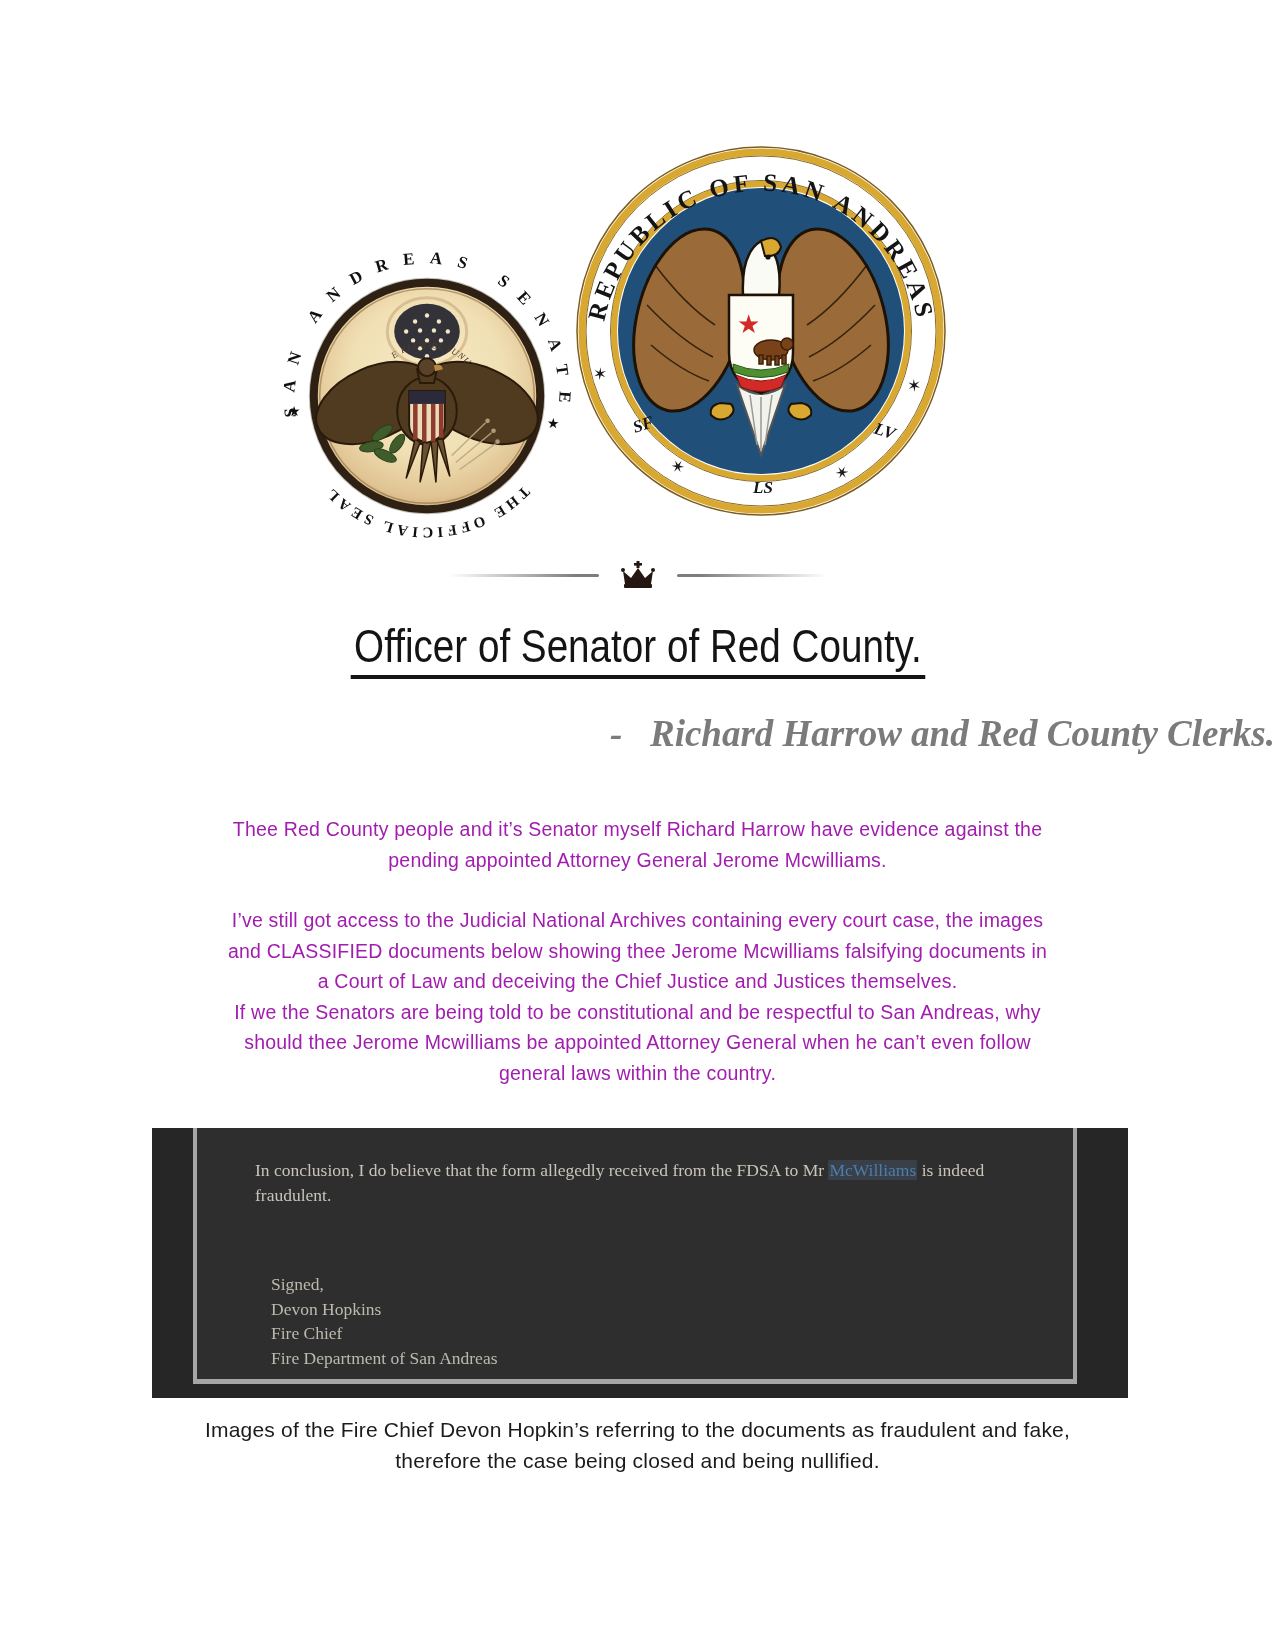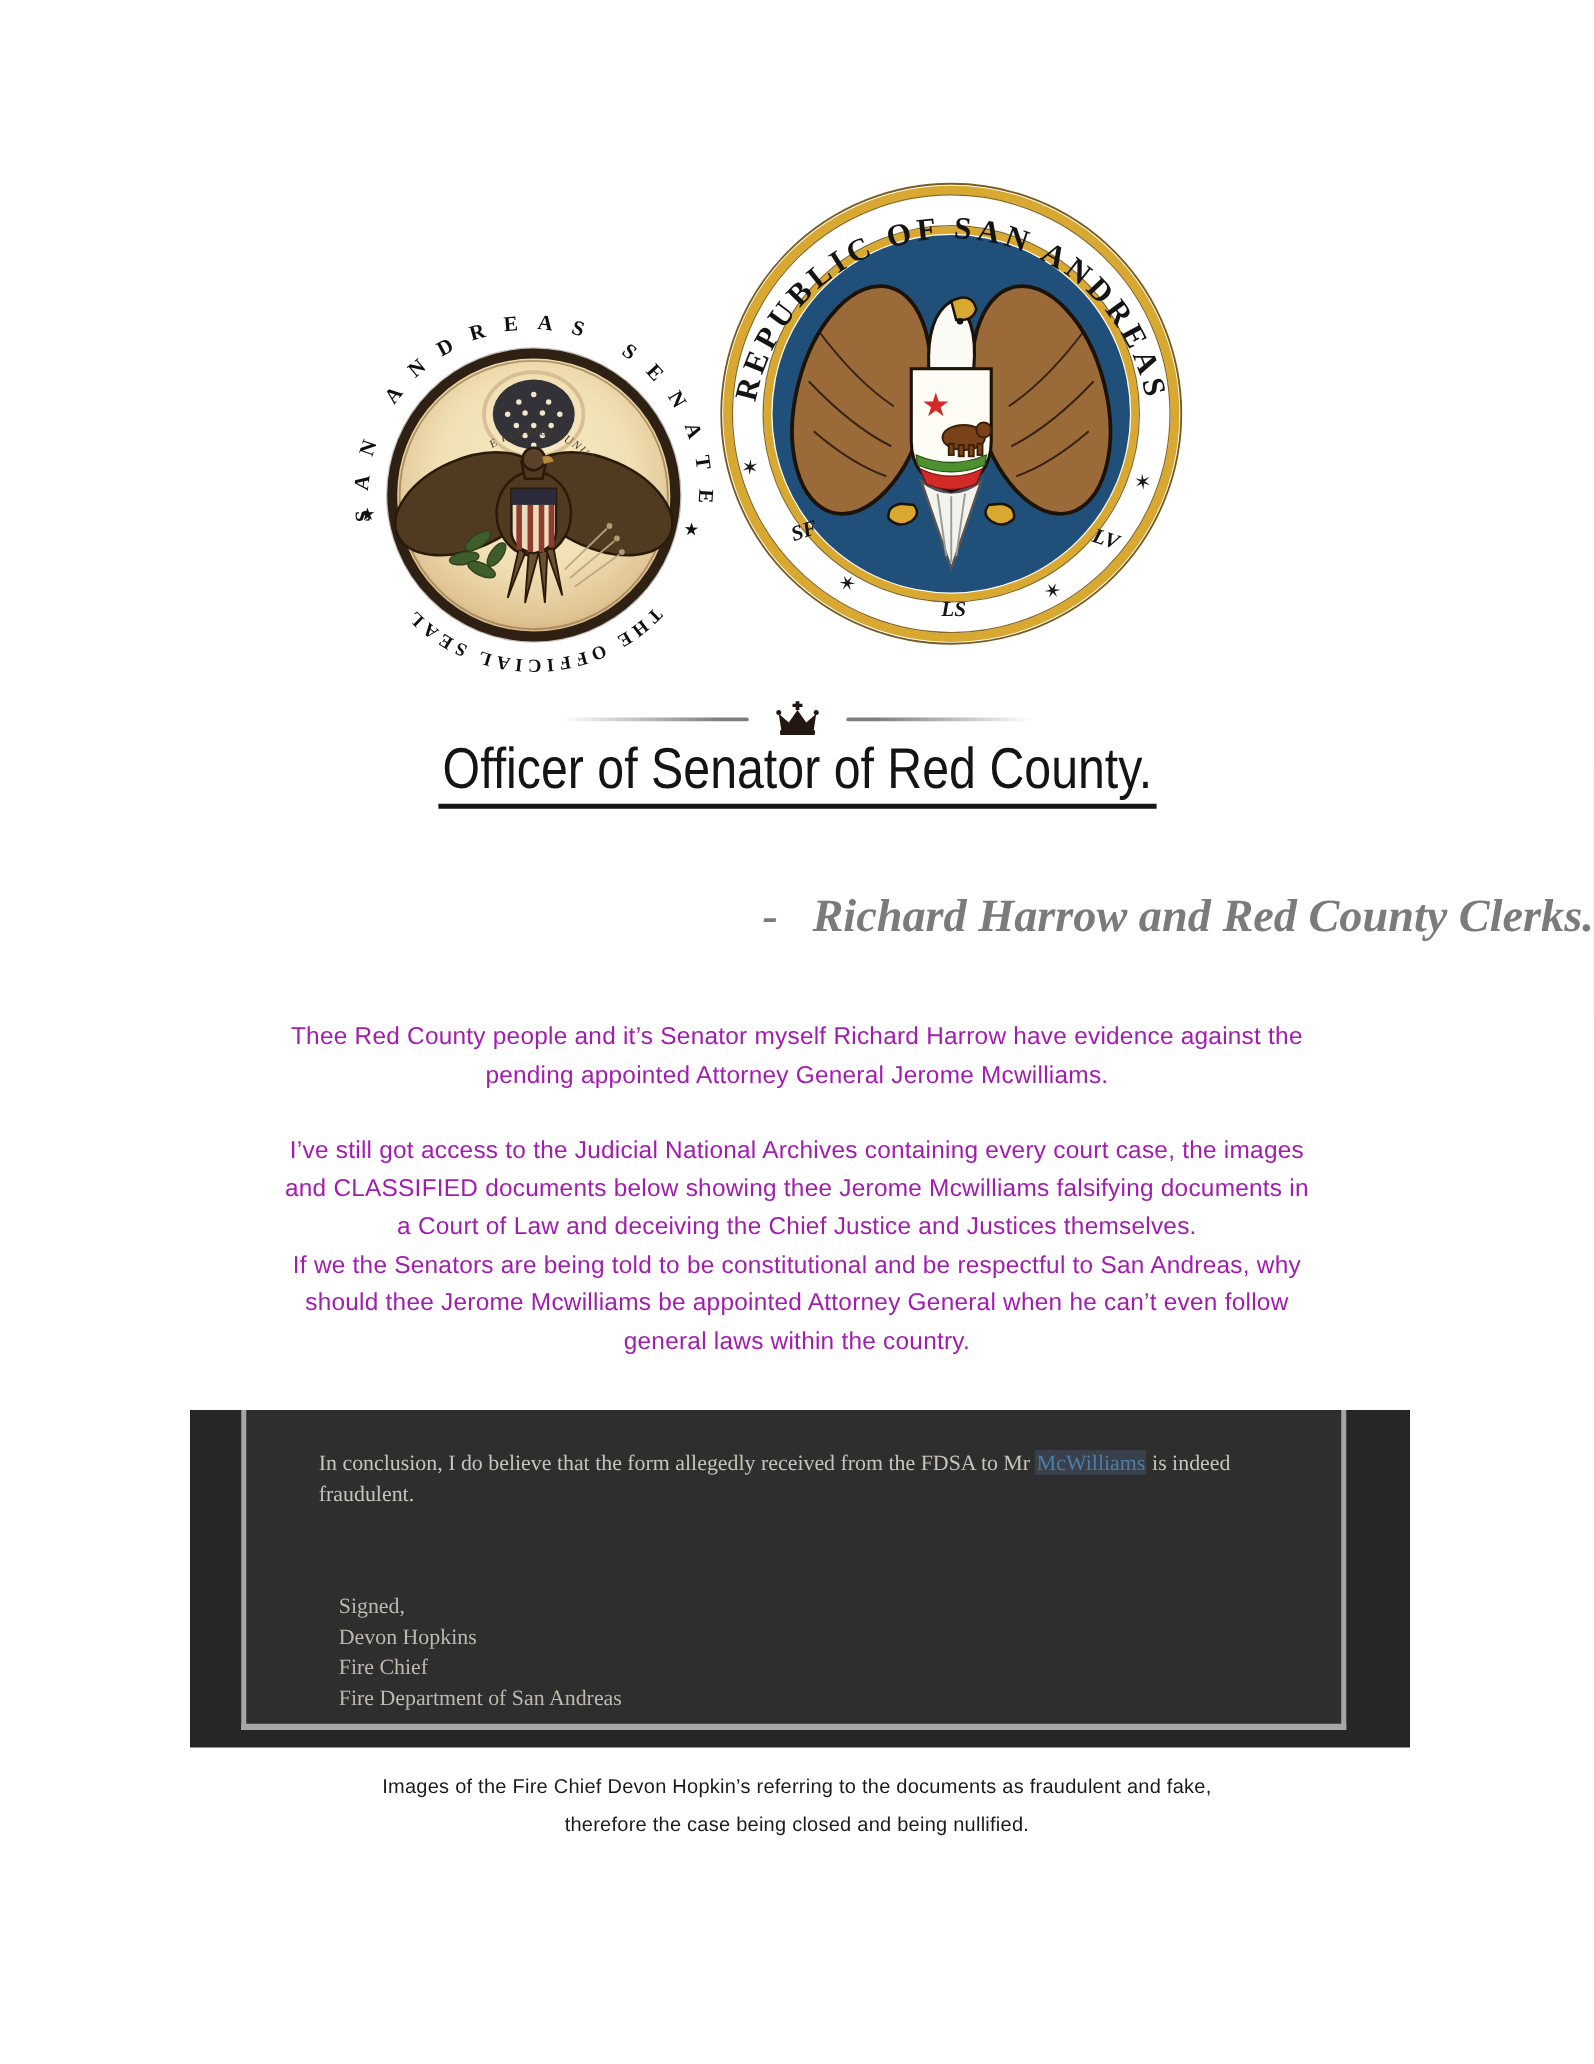--- a/index.html
+++ b/index.html
@@ -15,21 +15,21 @@
   .seal{position:absolute;}
   .seal svg{display:block;}
 
   
   .divider{top:560px;left:0;right:0;display:flex;align-items:center;justify-content:center;gap:18px;}
   .divline{height:3px;width:150px;border-radius:2px;}
   .divline.l{background:linear-gradient(to right,rgba(130,130,130,0),#7d7d7d 85%);}
   .divline.r{background:linear-gradient(to left,rgba(130,130,130,0),#7d7d7d 85%);}
 
   
-  .title-row{top:590px;}
+  .title-row{top:622px;}
   .title{
     display:inline-block;font-size:46px;line-height:1.08;color:#141414;
     letter-spacing:0px;transform:scaleX(.84);transform-origin:center;
     border-bottom:4px solid #141414;padding:0 4px 3px 4px;white-space:nowrap;
   }
   .subtitle-row{top:650px;}
   .subtitle{
     display:inline-block;font-style:italic;font-size:29px;color:#6e6e6e;
     transform:scaleX(.9);transform-origin:center;letter-spacing:.5px;white-space:nowrap;
   }
@@ -67,21 +67,21 @@
     color:#4c7dab;background:#3a4049;border-radius:1px;padding:0 1px;
   }
   .shot-sig{
     position:absolute;left:58px;top:128px;width:700px;
     font-family:"Liberation Serif",serif;font-size:17.5px;line-height:24.5px;
     color:#bdb9ae;white-space:pre-line;margin:16px;
   }
 
   
   .caption{top:1414px;left:147px;width:981px;text-align:center;
-    font-size:16px;line-height:31px;letter-spacing:.2px;color:#1b1b1b;white-space:pre-line;}
+    font-size:21px;line-height:31px;letter-spacing:.2px;color:#1b1b1b;white-space:pre-line;}
 </style>
 </head>
 <body>
 
 <div class="page">
 
   <div class="seal" style="left:283px;top:252px;">
     <svg width="288" height="288" viewBox="0 0 290 290">
       <defs>
         <radialGradient id="parch" cx="50%" cy="42%" r="62%">

